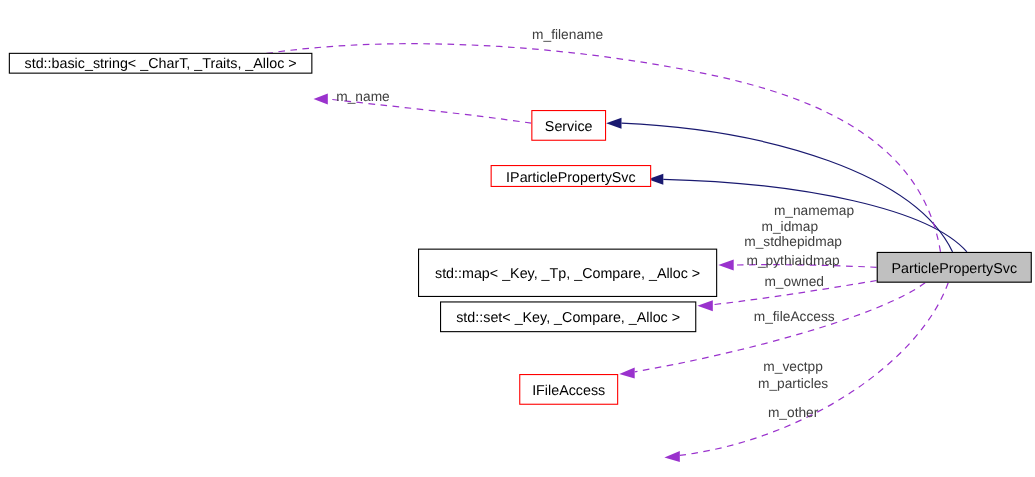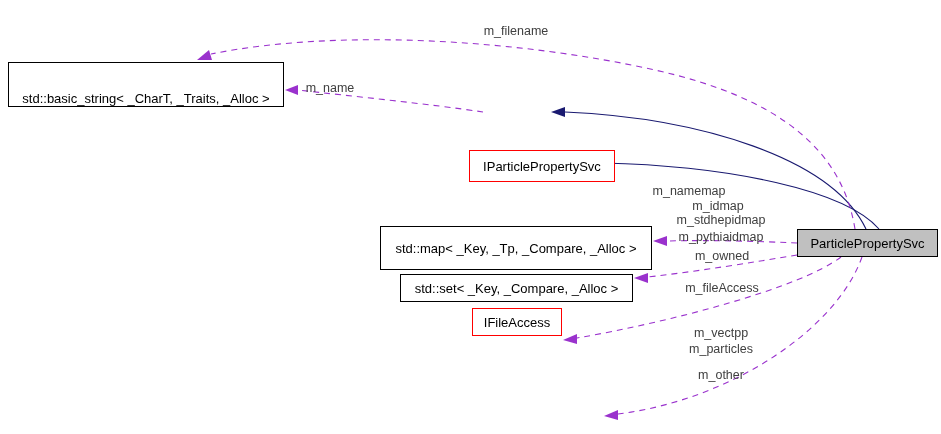--- a/index.html
+++ b/index.html
@@ -28,40 +28,40 @@
     box-sizing: border-box;
     background: #ffffff;
     border: 1px solid #000000;
     font-size: 13px;
     color: #000000;
     white-space: nowrap;
   }
   .node.linked { border-color: #ff0000; }
   .node.focus  { background: #c0c0c0; }
 
-  .n-basicstring { left: 8px;   top: 62px;  width: 276px; height: 45px; align-items: flex-end; }
+  .n-basicstring { left: 8px;   top: 48px;  width: 276px; height: 19px; }
   .n-service     { left: 483px; top: 100px; width: 68px;  height: 28px; }
-  .n-ipps        { left: 469px; top: 150px; width: 146px; height: 32px; }
+  .n-ipps        { left: 446px; top: 150px; width: 146px; height: 20px; }
   .n-map         { left: 380px; top: 226px; width: 272px; height: 44px; }
   .n-set         { left: 400px; top: 274px; width: 233px; height: 28px; }
-  .n-ifileaccess { left: 472px; top: 308px; width: 90px;  height: 28px; }
+  .n-ifileaccess { left: 472px; top: 340px; width: 90px;  height: 28px; }
   .n-vector      { left: 430px; top: 402px; width: 173px; height: 28px; }
   .n-pps         { left: 797px; top: 229px; width: 141px; height: 28px; }
 
   .elabel {
     position: absolute;
     transform: translateX(-50%);
     font-size: 12.5px;
     line-height: 14px;
     color: #404040;
     white-space: nowrap;
   }
   .lbl-filename    { left: 516px; top: 24px;  }
   .lbl-name        { left: 330px; top: 81px;  }
-  .lbl-namemap     { left: 689px; top: 184px; }
+  .lbl-namemap     { left: 740px; top: 184px; }
   .lbl-idmap       { left: 718px; top: 199px; }
   .lbl-stdhepidmap { left: 721px; top: 213px; }
   .lbl-pythiaidmap { left: 721px; top: 230px; }
   .lbl-owned       { left: 722px; top: 249px; text-align: right; }
   .lbl-fileaccess  { left: 722px; top: 281px; }
   .lbl-vectpp      { left: 721px; top: 326px; }
   .lbl-particles   { left: 721px; top: 342px; }
   .lbl-other       { left: 721px; top: 368px; }
 </style>
 </head>
@@ -86,20 +86,23 @@
     <polygon class="arrow" points="634,278 648,273 648,283" fill="#9a32cd"></polygon>
     <path class="edge dashed" d="M 841 257 C 800 288 670 322 577 338" stroke="#9a32cd"></path>
     <polygon class="arrow" points="563,340 577,334 577,344" fill="#9a32cd"></polygon>
     <path class="edge dashed" d="M 862 257 C 836 330 730 400 618 414" stroke="#9a32cd"></path>
     <polygon class="arrow" points="604,416 618,410 618,420" fill="#9a32cd"></polygon>
   </svg>
 
   <div class="node n-basicstring">
     <span>std::basic_string&lt; _CharT, _Traits, _Alloc &gt;</span>
   </div>
+  <div class="node linked n-service">
+    <span>Service</span>
+  </div>
   <div class="node linked n-ipps">
     <span>IParticlePropertySvc</span>
   </div>
   <div class="node n-map">
     <span>std::map&lt; _Key, _Tp, _Compare, _Alloc &gt;</span>
   </div>
   <div class="node n-set">
     <span>std::set&lt; _Key, _Compare, _Alloc &gt;</span>
   </div>
   <div class="node linked n-ifileaccess">

